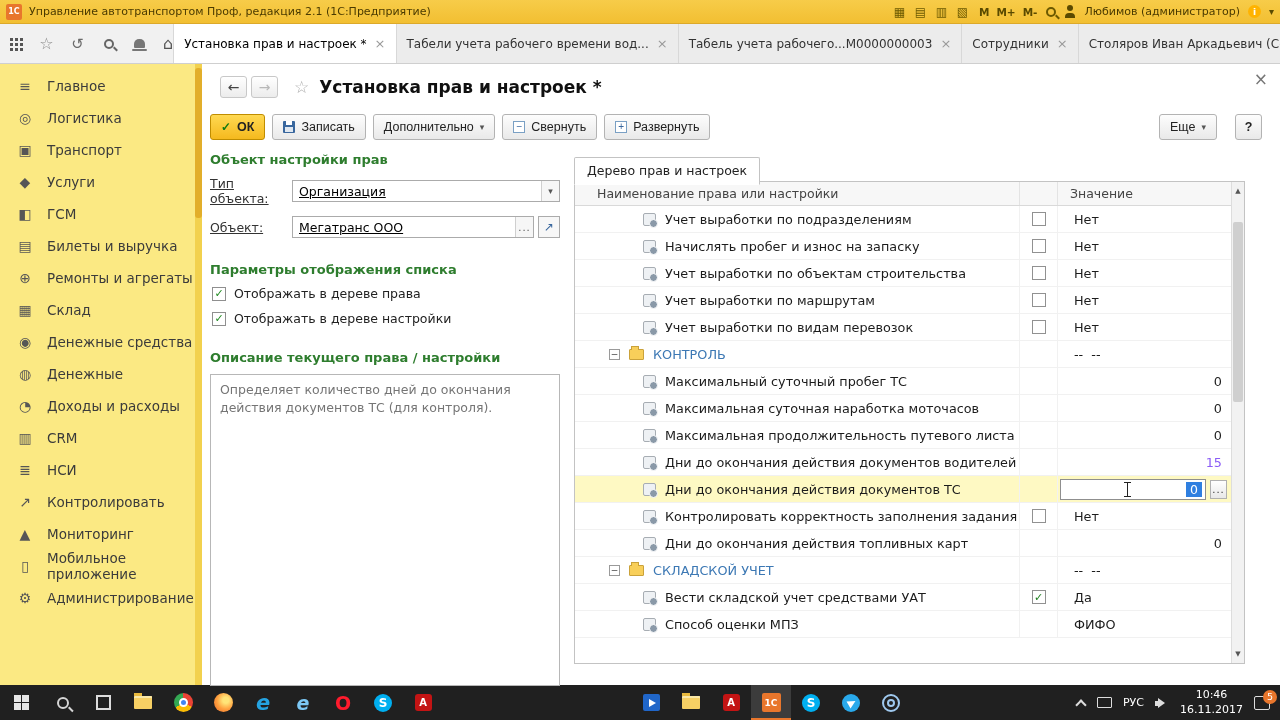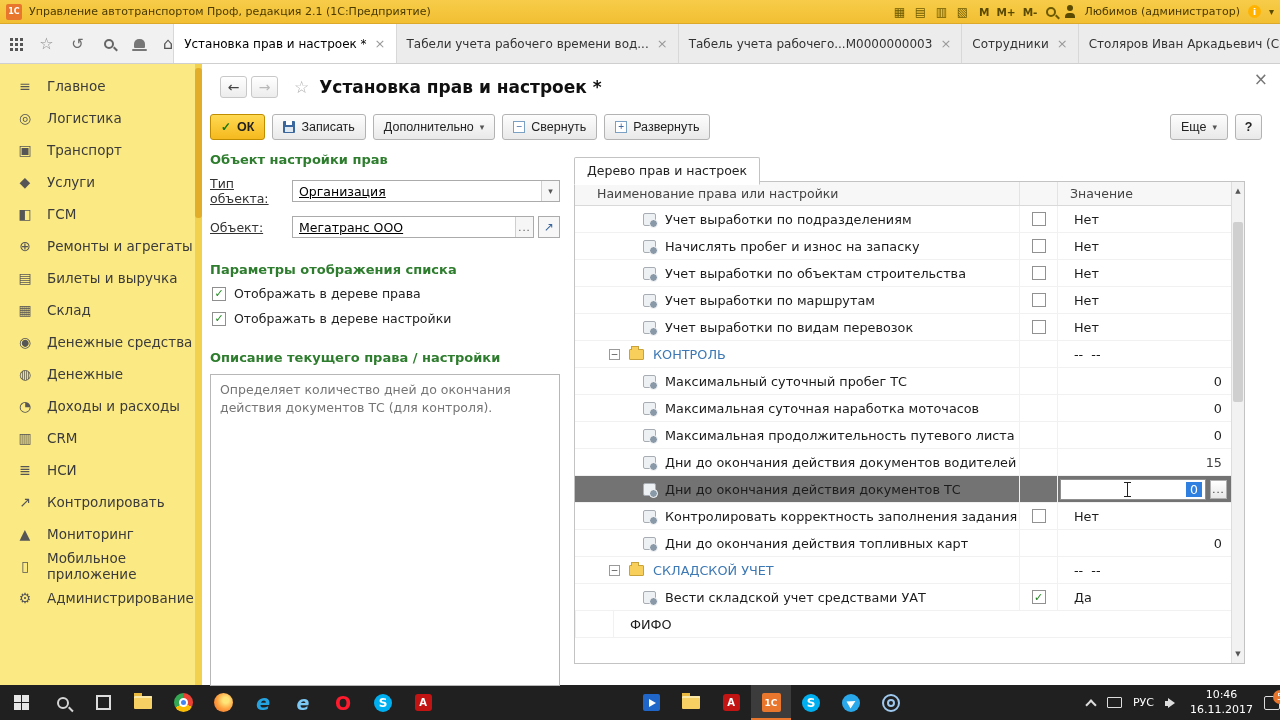--- a/index.html
+++ b/index.html
@@ -69,21 +69,21 @@
 
   .cmdbar { position:absolute; top:50px; left:8px; right:18px; display:flex; gap:7px; align-items:center; }
   .btn { height:26px; border:1px solid #b3b3b3; border-radius:3px; background:linear-gradient(#fdfdfd,#e9e9e9); padding:0 10px; font-size:12.5px; display:inline-flex; align-items:center; gap:6px; color:#222; cursor:pointer; white-space:nowrap; }
   .btn.ok { background:linear-gradient(#ffd952,#f5b91e); border-color:#c08d00; font-weight:bold; }
   .okck { color:#127a12; font-weight:bold; font-size:12px; }
   .floppy { width:12px; height:12px; background:#39679e; border-radius:1px; position:relative; }
   .floppy::before { content:""; position:absolute; left:3px; top:0; width:6px; height:4px; background:#fff; }
   .floppy::after { content:""; position:absolute; left:2px; bottom:1px; width:8px; height:5px; background:#dfe7f0; }
   .caret { font-size:9px; color:#555; }
   .boxic { width:12px; height:12px; border:1px solid #7aa0c4; display:inline-flex; align-items:center; justify-content:center; font-size:10px; color:#39679e; line-height:1; background:#fff; }
-  .cmd-right { margin-left:auto; display:flex; gap:7px; }
+  .cmd-right { margin-left:auto; display:flex; gap:18px; }
   .btn.help { width:27px; justify-content:center; font-weight:bold; }
 
   
   .form-col { position:absolute; left:8px; top:88px; width:350px; }
   .sect { color:#2e7d2e; font-weight:bold; font-size:13px; margin-bottom:9px; }
   .sect.mt { margin-top:24px; }
   .frow { display:flex; align-items:center; margin-bottom:10px; }
   .frow label { width:82px; font-size:12.5px; color:#333; flex:0 0 auto;text-decoration:underline; }
   .combo { flex:1; height:22px; border:1px solid #ababab; display:flex; align-items:center; background:#fff; }
   .combo-val { flex:1; padding:0 6px; font-size:12.5px; color:#000; white-space:nowrap; overflow:hidden;text-decoration:underline; }
@@ -98,29 +98,29 @@
   .tree-area { position:absolute; left:372px; top:92px; right:35px; bottom:21px; }
   .tree-tab { display:inline-block; border:1px solid #c3c3c3; border-bottom:1px solid #fff; background:#fff; padding:5px 12px 6px; font-size:12.5px; color:#222; position:relative; top:1px; z-index:2; border-radius:2px 2px 0 0; cursor:pointer; }
   .tree-panel { position:absolute; left:0; right:0; top:25px; bottom:0; border:1px solid #c3c3c3; background:#fff; }
   .thead { display:flex; height:24px; background:#f7f7f7; border-bottom:1px solid #d9d9d9; align-items:stretch; margin-right:13px; }
   .thead .hc { font-size:12.5px; color:#444; display:flex; align-items:center; }
   .c-name { flex:1; padding-left:22px; min-width:0; }
   .c-check { width:38px; border-left:1px solid #e3e3e3; }
   .c-value { width:174px; border-left:1px solid #e3e3e3; padding-left:12px; }
   .tbody { position:absolute; top:24px; left:0; right:13px; bottom:0; overflow:hidden; }
   .trow { display:flex; height:27px; align-items:stretch; border-bottom:1px solid #f1f1f1; font-size:12.8px; color:#1c1c1c; cursor:default; }
-  .trow.sel { background:#737373; }
+  .trow.sel { background:#fef9c3; }
   .trow .c-name { display:flex; align-items:center; gap:9px; padding-left:68px; overflow:hidden; white-space:nowrap; }
   .trow.f .c-name { padding-left:34px; }
   .trow .c-check { display:flex; align-items:center; justify-content:center; border-left:1px solid #f1f1f1; }
   .trow .c-value { display:flex; align-items:center; border-left:1px solid #f1f1f1; padding:0 9px 0 16px; position:relative; }
   .f-label { color:#3c78b4; }
   .vtext { white-space:pre; }
   .vtext.num { margin-left:auto; }
-  .vtext.red { color:#404040; }
+  .vtext.red { color:#8b5cf6; }
   .expander { width:11px; height:11px; border:1px solid #9a9a9a; background:#fff; display:flex; align-items:center; justify-content:center; font-size:9px; color:#444; line-height:1; flex:0 0 auto; cursor:pointer; }
   .folder-ic { width:15px; height:11px; background:#f8cf5a; border:1px solid #caa23a; border-radius:1px; position:relative; flex:0 0 auto; }
   .folder-ic::before { content:""; position:absolute; top:-4px; left:1px; width:6px; height:3px; background:#f8cf5a; border:1px solid #caa23a; border-bottom:none; }
   .gear-ic { width:13px; height:13px; border:1px solid #a7adb3; background:#eef1f4; border-radius:2px; position:relative; flex:0 0 auto; }
   .gear-ic::after { content:""; position:absolute; right:-3px; bottom:-3px; width:7px; height:7px; border-radius:50%; background:#8a99a8; border:1px solid #fff; }
   .cbox { width:14px; height:14px; border:1px solid #919191; background:#fff; display:flex; align-items:center; justify-content:center; font-size:11px; font-weight:bold; color:#1c7f1c; cursor:pointer; }
   .c-value.editing { padding:0 4px 0 2px; gap:4px; }
   .vedit { flex:1; height:21px; background:#fff; border:1px solid #8f8f8f; display:flex; align-items:center; justify-content:flex-end; padding:0 3px; position:relative; }
   .vsel { background:#2f7fe0; color:#fff; padding:0 4px; font-size:12.5px; }
   .ibeam { position:absolute; left:44%; top:2px; width:7px; height:15px; border-top:1px solid #222; border-bottom:1px solid #222; }
@@ -154,21 +154,21 @@
   .tk-opera { color:#ff1b2d; font-size:19px; font-weight:bold; }
   .tk-skype, .tk-skype-window { width:18px; height:18px; border-radius:50%; background:#00aff0; color:#fff; font-size:12px; font-weight:bold; }
   .tk-acrobat, .tk-acrobat-window { width:17px; height:17px; border-radius:3px; background:#c31414; color:#fff; font-size:10px; font-weight:bold; }
   .tk-media-player { width:17px; height:17px; border-radius:2px; background:#2066c9; }
   .tk-media-player::before { content:""; border-left:7px solid #fff; border-top:4px solid transparent; border-bottom:4px solid transparent; margin-left:2px; }
   .tk-1c-enterprise { width:19px; height:19px; border-radius:2px; background:#e8762c; color:#fff; font-size:9px; font-weight:bold; }
   .tk-telegram { width:18px; height:18px; border-radius:50%; background:#29a9eb; }
   .tk-telegram::before { content:""; border-left:8px solid #fff; border-top:4px solid transparent; border-bottom:4px solid transparent; transform:rotate(-30deg); margin-left:1px; }
   .tk-settings { width:18px; height:18px; border-radius:50%; border:2px solid #9fc9ef; position:relative; }
   .tk-settings::after { content:""; position:absolute; inset:3px; border-radius:50%; border:2px solid #9fc9ef; }
-  .tray { margin-left:auto; display:flex; align-items:center; gap:11px; padding-right:0; }
+  .tray { margin-left:auto; display:flex; align-items:center; gap:11px; padding-right:10px; }
   .chev { width:10px; height:10px; position:relative; cursor:pointer; }
   .chev::before { content:""; position:absolute; left:1px; top:3px; width:6px; height:6px; border-left:2px solid #ddd; border-top:2px solid #ddd; transform:rotate(45deg); }
   .disp { width:15px; height:11px; border:1px solid #ddd; border-radius:1px; cursor:pointer; }
   .lang { font-size:11px; color:#fff; cursor:pointer; }
   .vol { position:relative; width:14px; height:12px; cursor:pointer; }
   .vol::before { content:""; position:absolute; left:0; top:4px; width:4px; height:5px; background:#ddd; }
   .vol::after { content:""; position:absolute; left:3px; top:1px; border-left:7px solid #ddd; border-top:5px solid transparent; border-bottom:5px solid transparent; }
   .clock { text-align:center; font-size:11px; line-height:1.3; color:#fff; cursor:default; }
   .notif { position:relative; width:16px; height:14px; border:1px solid #ddd; border-radius:2px; cursor:pointer; }
   .badge { position:absolute; right:-8px; top:-7px; min-width:14px; height:14px; border-radius:7px; background:#e8762c; color:#fff; font-size:9.5px; display:flex; align-items:center; justify-content:center; padding:0 2px; }
@@ -262,26 +262,26 @@
           </div>
           <div class="sb-item">
             <span class="sb-ic si-services"></span>
             <span class="sb-label">Услуги</span>
           </div>
           <div class="sb-item">
             <span class="sb-ic si-fuel"></span>
             <span class="sb-label">ГСМ</span>
           </div>
           <div class="sb-item">
+            <span class="sb-ic si-tickets"></span>
+            <span class="sb-label">Билеты и выручка</span>
+          </div>
+          <div class="sb-item">
             <span class="sb-ic si-repairs"></span>
             <span class="sb-label">Ремонты и агрегаты</span>
-          </div>
-          <div class="sb-item">
-            <span class="sb-ic si-tickets"></span>
-            <span class="sb-label">Билеты и выручка</span>
           </div>
           <div class="sb-item">
             <span class="sb-ic si-warehouse"></span>
             <span class="sb-label">Склад</span>
           </div>
           <div class="sb-item">
             <span class="sb-ic si-money"></span>
             <span class="sb-label">Денежные средства</span>
           </div>
           <div class="sb-item">
@@ -564,20 +564,24 @@
                   <span class="i-label">Вести складской учет средствами УАТ</span>
                 </div>
                 <div class="c-check">
                   <span class="cbox">✓</span>
                 </div>
                 <div class="c-value">
                   <span class="vtext">Да</span>
                 </div>
               </div>
               <div class="trow">
+                <div class="c-name">
+                  <span class="gear-ic"></span>
+                  <span class="i-label">Способ оценки МПЗ</span>
+                </div>
                 <div class="c-check"></div>
                 <div class="c-value">
                   <span class="vtext">ФИФО</span>
                 </div>
               </div>
             </div>
           <div class="vscroll">
             <span class="sarr up">▲</span>
             <span class="sthumb"></span>
             <span class="sarr dn">▼</span>

